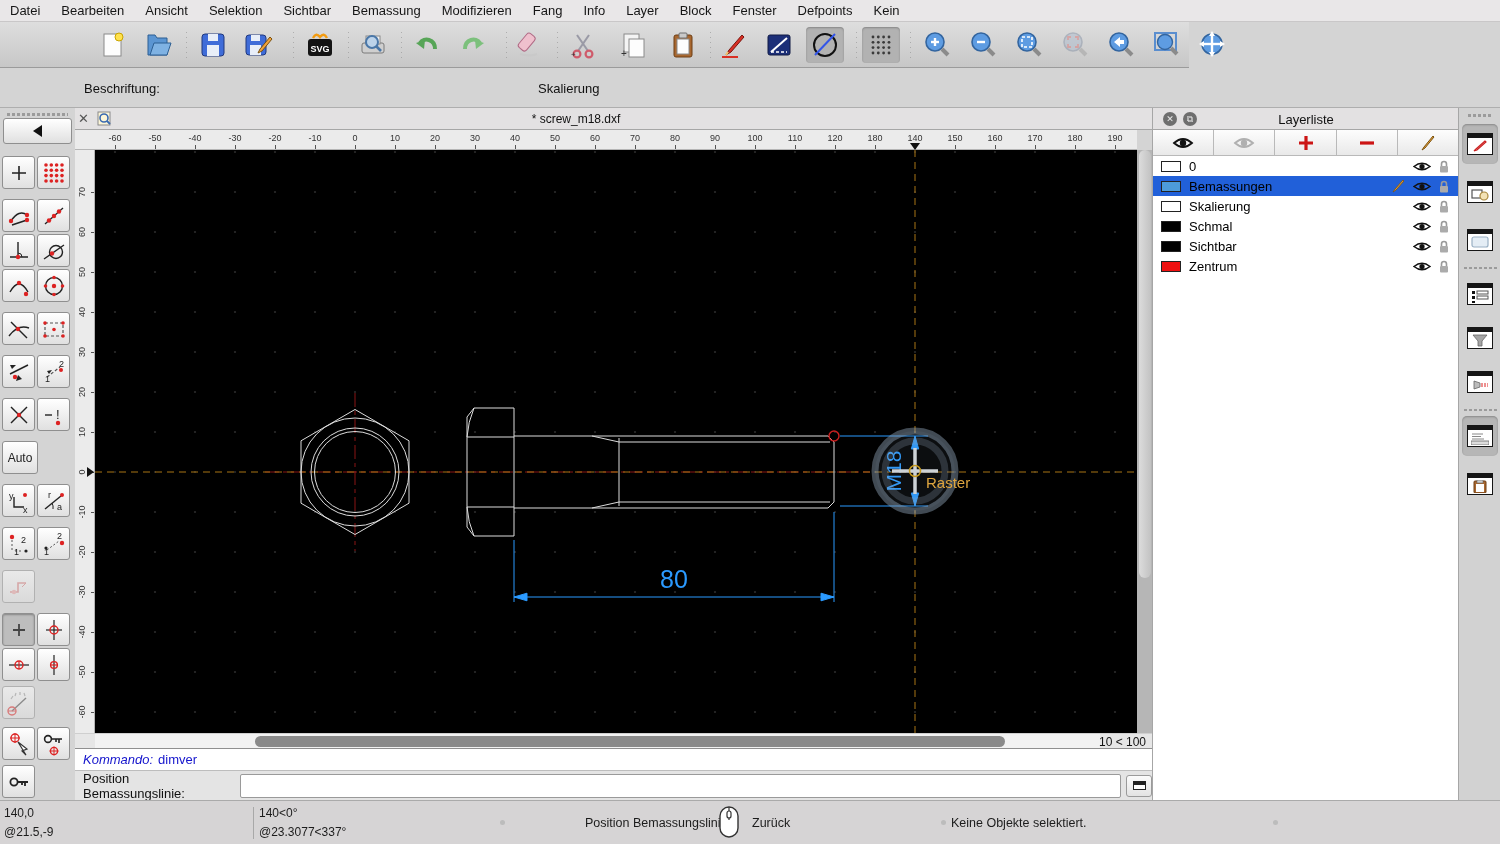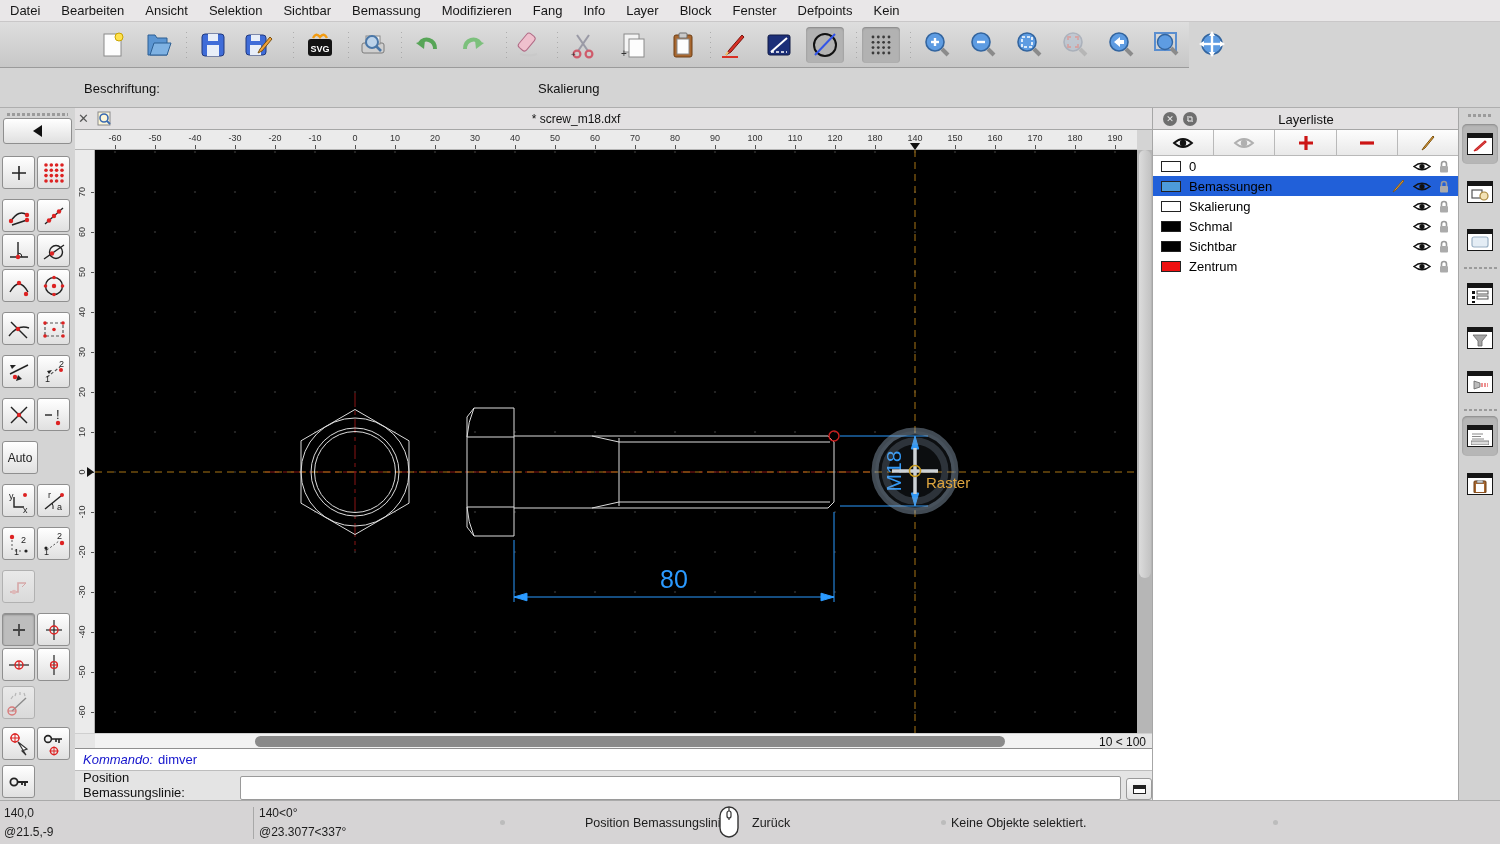--- a/index.html
+++ b/index.html
@@ -63,21 +63,21 @@
   #vscroll{position:absolute;left:1137px;top:150px;width:15px;height:583px;background:#b6b6b6}
   #vthumb{position:absolute;left:1.5px;top:0;width:12px;height:428px;background:linear-gradient(90deg,#dcdcdc,#c2c2c2);border-radius:6px}
   #hscrollrow{position:absolute;left:75px;top:733px;width:1077px;height:15px;background:#e6e6e6;border-top:1px solid #cfcfcf;box-sizing:border-box}
   #htrack{position:absolute;left:20px;top:0;width:1005px;height:15px;background:#f2f2f2}
   #hthumb{position:absolute;left:160px;top:2px;width:750px;height:11px;background:#8a8a8a;border-radius:6px}
   #gridinfo{position:absolute;right:6px;top:1px;font-size:12px;color:#111}
   
   #cmdline{position:absolute;left:75px;top:748px;width:1077px;height:22px;background:#fff;border-top:1px solid #8f8f8f;
     box-sizing:border-box;font-size:13px;display:flex;align-items:center;padding-left:8px}
   #promptrow{position:absolute;left:75px;top:770px;width:1077px;height:30px;background:#e4e4e4;border-top:1px solid #bdbdbd;
-    box-sizing:border-box;display:flex;align-items:flex-end;padding-left:8px}
+    box-sizing:border-box;display:flex;align-items:center;padding-left:8px}
   #promptrow input{width:878px;height:20px;border:1px solid #9a9a9a;background:#fff;margin-left:6px;border-radius:2px}
   .winbtn{width:24px;height:20px;margin-left:5px;background:linear-gradient(#fbfbfb,#e3e3e3);border:1px solid #9a9a9a;border-radius:3px;
     display:flex;align-items:center;justify-content:center}
   .winglyph{width:13px;height:9px;border:1.5px solid #222;border-top:4px solid #222;box-sizing:border-box;background:#fff}
   
   #layerpanel{position:absolute;left:1152px;top:130px;width:306px;height:670px;background:#fff;border-left:1px solid #a6a6a6;box-sizing:border-box}
   #ltoolbar{display:flex;height:25px;border-bottom:1px solid #b9b9b9}
   .lt-btn{flex:1;border-right:1px solid #b9b9b9;background:linear-gradient(#fdfdfd,#e9e9e9);display:flex;align-items:center;justify-content:center}
   .lt-btn:last-child{border-right:none}
   .layer-row{height:20px;display:flex;align-items:center;padding:0 8px 0 8px;font-size:13px;color:#000}

